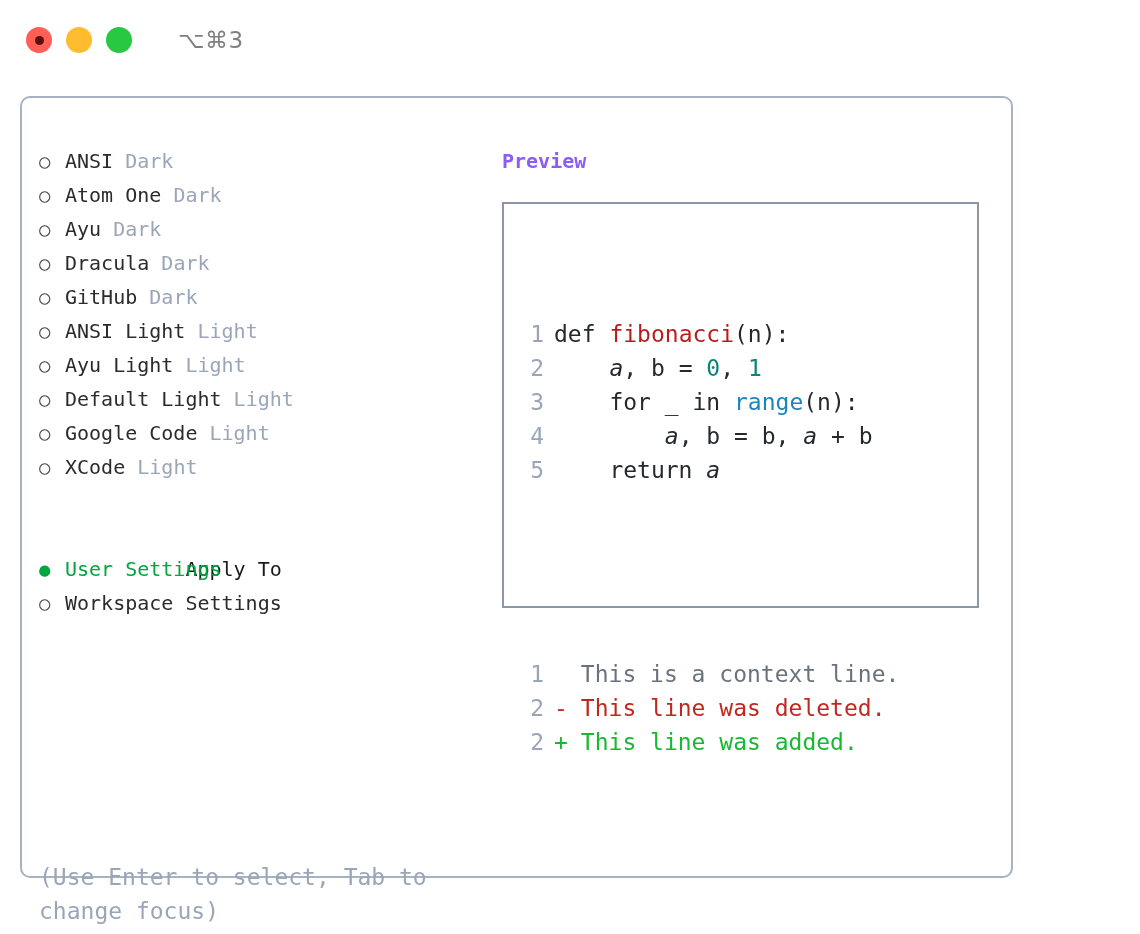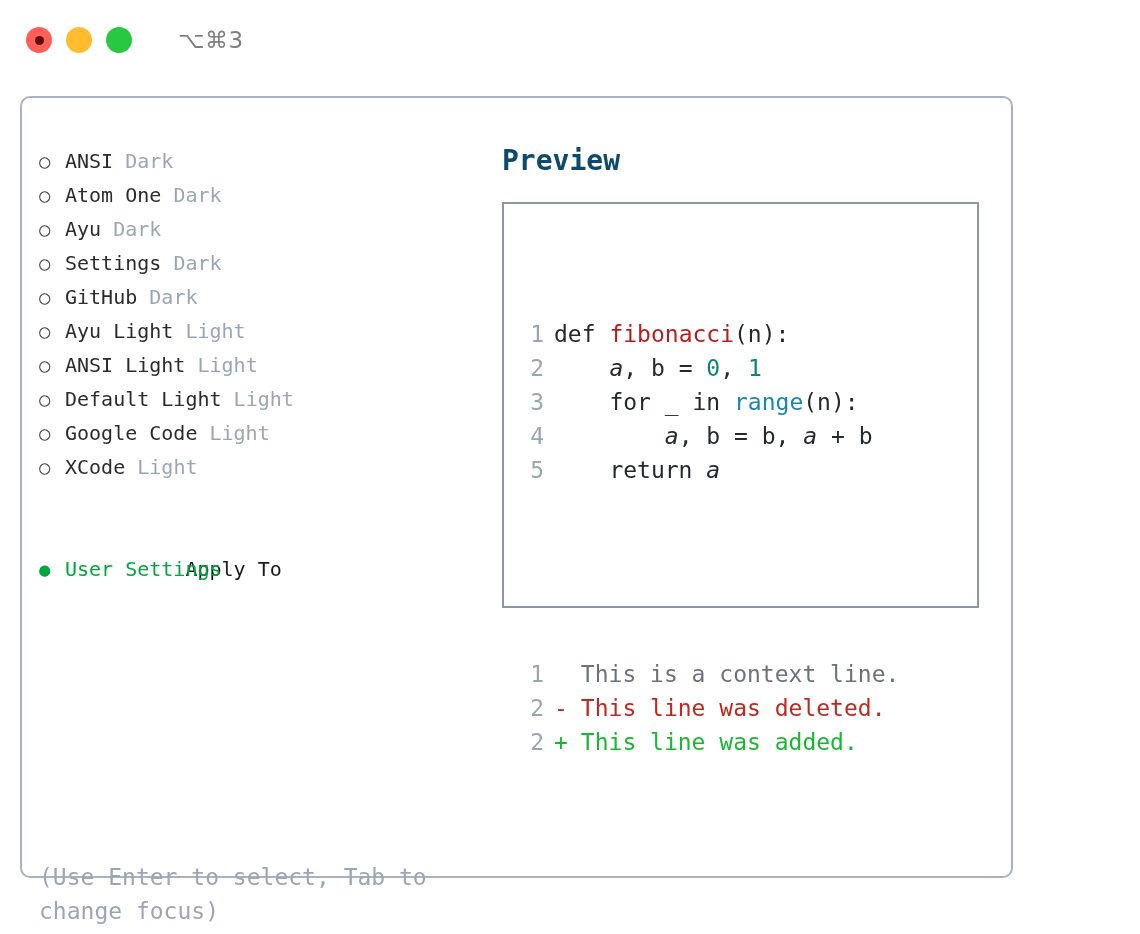--- a/index.html
+++ b/index.html
@@ -151,23 +151,23 @@
 
   
   #right-col {
     position: absolute;
     left: 480px;
     top: 46px;
     width: 500px;
   }
 
   #preview-title {
-    font-size: 28px;
+    font-size: 20px;
     font-weight: bold;
-    color: #0c4a6e;
+    color: #8b5cf6;
     line-height: 34px;
     height: 34px;
   }
 
   #preview-box {
     position: absolute;
     left: 0px;
     top: 58px;
     width: 477px;
     height: 406px;
@@ -227,37 +227,38 @@
   <div id="panel">
     <div id="panel-inner">
 
       <div id="left-col">
 
 
         <div id="theme-list">
             <div class="row"><span class="bullet bullet-empty"></span><span class="item-name">ANSI</span> <span class="badge">Dark</span></div>
             <div class="row"><span class="bullet bullet-empty"></span><span class="item-name">Atom One</span> <span class="badge">Dark</span></div>
             <div class="row"><span class="bullet bullet-empty"></span><span class="item-name">Ayu</span> <span class="badge">Dark</span></div>
-            <div class="row"><span class="bullet bullet-empty"></span><span class="item-name">Settings</span> <span class="badge">Dark</span></div>
+            <div class="row"><span class="bullet bullet-empty"></span><span class="item-name">Dracula</span> <span class="badge">Dark</span></div>
             <div class="row"><span class="bullet bullet-empty"></span><span class="item-name">GitHub</span> <span class="badge">Dark</span></div>
+            <div class="row"><span class="bullet bullet-empty"></span><span class="item-name">ANSI Light</span> <span class="badge">Light</span></div>
             <div class="row"><span class="bullet bullet-empty"></span><span class="item-name">Ayu Light</span> <span class="badge">Light</span></div>
-            <div class="row"><span class="bullet bullet-empty"></span><span class="item-name">ANSI Light</span> <span class="badge">Light</span></div>
             <div class="row"><span class="bullet bullet-empty"></span><span class="item-name">Default Light</span> <span class="badge">Light</span></div>
             <div class="row"><span class="bullet bullet-empty"></span><span class="item-name">Google Code</span> <span class="badge">Light</span></div>
             <div class="row"><span class="bullet bullet-empty"></span><span class="item-name">XCode</span> <span class="badge">Light</span></div>
           </div>
 
         <div class="spacer"></div>
 
         <div class="row">
           <span class="bullet bullet-blank"></span><span class="section-label">Apply To</span>
         </div>
 
         <div id="apply-to-list">
             <div class="row item-selected"><span class="bullet bullet-filled"></span><span class="item-name">User Settings</span></div>
+            <div class="row"><span class="bullet bullet-empty"></span><span class="item-name">Workspace Settings</span></div>
           </div>
       </div>
 
       <div id="hint">(Use Enter to select, Tab to change focus)</div>
 
       <div id="right-col">
         <div id="preview-title">Preview</div>
 
         <div id="preview-box">
           <div id="code-area">

